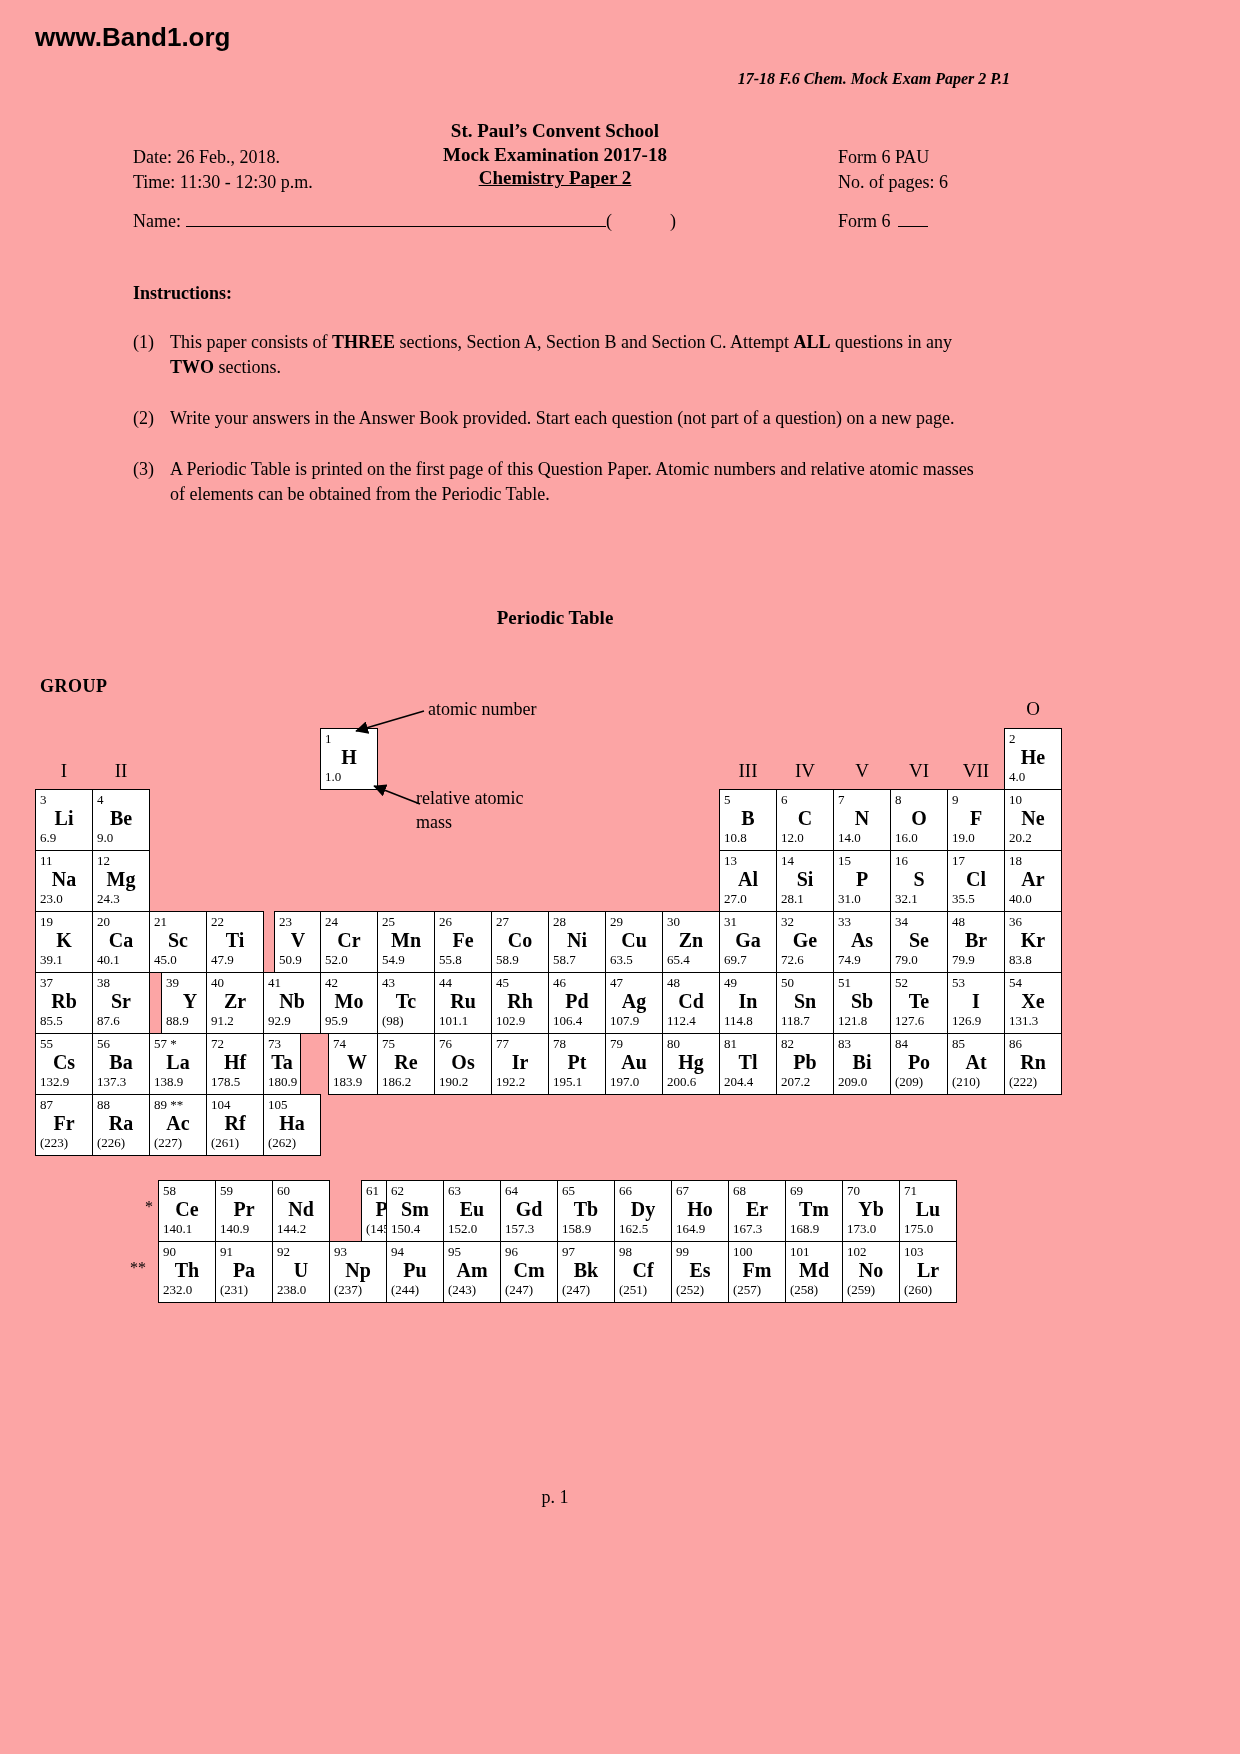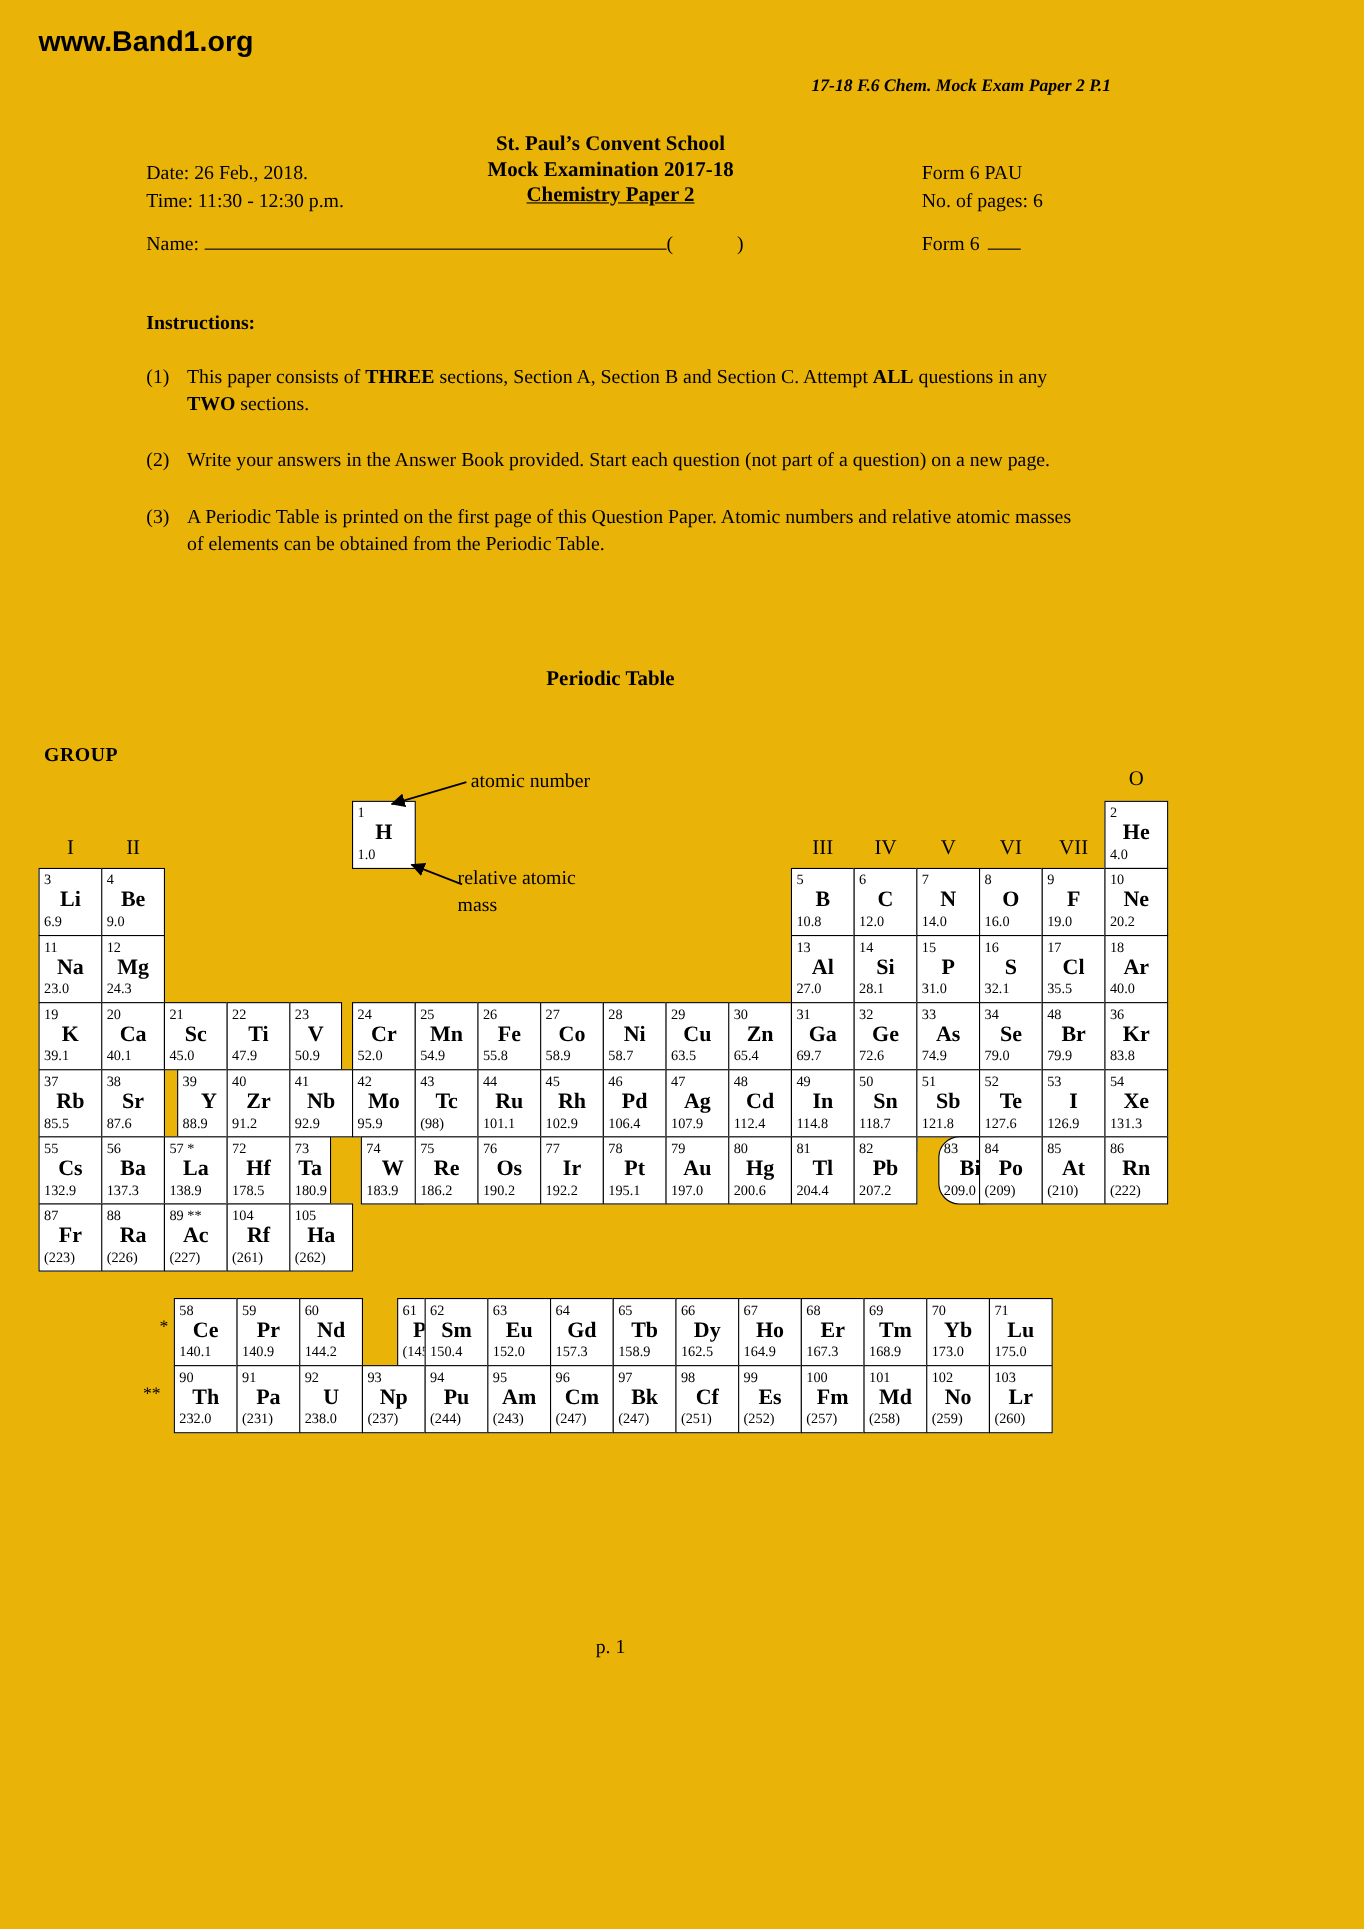--- a/index.html
+++ b/index.html
@@ -1,16 +1,16 @@
 <!DOCTYPE html>
 <html><head>
 <meta charset="utf-8">
 <style>
   html,body{margin:0;padding:0;background:#fff;}
-  .page{position:relative;width:1240px;height:1754px;background:#eab308;color:#000;
+  .page{position:relative;width:1240px;height:1754px;background:#fca5a5;color:#000;
         font-family:"Liberation Serif",serif;overflow:hidden;}
 
   .watermark{position:absolute;left:35px;top:22px;font-family:"Liberation Sans",sans-serif;
              font-size:26px;font-weight:600;}
   .top-ref{position:absolute;left:510px;top:70px;width:500px;text-align:right;
            font-style:italic;font-weight:bold;font-size:16px;}
 
   .school{position:absolute;left:355px;top:119px;width:400px;text-align:center;
           font-weight:bold;font-size:19px;line-height:23.5px;}
   .school .paper{text-decoration:underline;}
@@ -221,21 +221,21 @@
       <div class="pt-cell" style="left: 149px; top: 911px; width: 58px; height: 62px;">
         <div class="pt-num">21</div>
         <div class="pt-sym">Sc</div>
         <div class="pt-mass">45.0</div>
       </div>
       <div class="pt-cell" style="left: 206px; top: 911px; width: 58px; height: 62px;">
         <div class="pt-num">22</div>
         <div class="pt-sym">Ti</div>
         <div class="pt-mass">47.9</div>
       </div>
-      <div class="pt-cell" style="left: 263px; top: 911px; width: 48px; height: 62px;">
+      <div class="pt-cell" style="left: 274px; top: 911px; width: 48px; height: 62px;">
         <div class="pt-num">23</div>
         <div class="pt-sym">V</div>
         <div class="pt-mass">50.9</div>
       </div>
       <div class="pt-cell" style="left: 320px; top: 911px; width: 58px; height: 62px;">
         <div class="pt-num">24</div>
         <div class="pt-sym">Cr</div>
         <div class="pt-mass">52.0</div>
       </div>
       <div class="pt-cell" style="left: 377px; top: 911px; width: 58px; height: 62px;">
@@ -451,21 +451,21 @@
       <div class="pt-cell" style="left: 719px; top: 1033px; width: 58px; height: 62px;">
         <div class="pt-num">81</div>
         <div class="pt-sym">Tl</div>
         <div class="pt-mass">204.4</div>
       </div>
       <div class="pt-cell" style="left: 776px; top: 1033px; width: 58px; height: 62px;">
         <div class="pt-num">82</div>
         <div class="pt-sym">Pb</div>
         <div class="pt-mass">207.2</div>
       </div>
-      <div class="pt-cell" style="left: 853px; top: 1033px; width: 58px; height: 62px; border-radius: 19px;">
+      <div class="pt-cell" style="left: 833px; top: 1033px; width: 58px; height: 62px;">
         <div class="pt-num">83</div>
         <div class="pt-sym">Bi</div>
         <div class="pt-mass">209.0</div>
       </div>
       <div class="pt-cell" style="left: 890px; top: 1033px; width: 58px; height: 62px;">
         <div class="pt-num">84</div>
         <div class="pt-sym">Po</div>
         <div class="pt-mass">(209)</div>
       </div>
       <div class="pt-cell" style="left: 947px; top: 1033px; width: 58px; height: 62px;">

